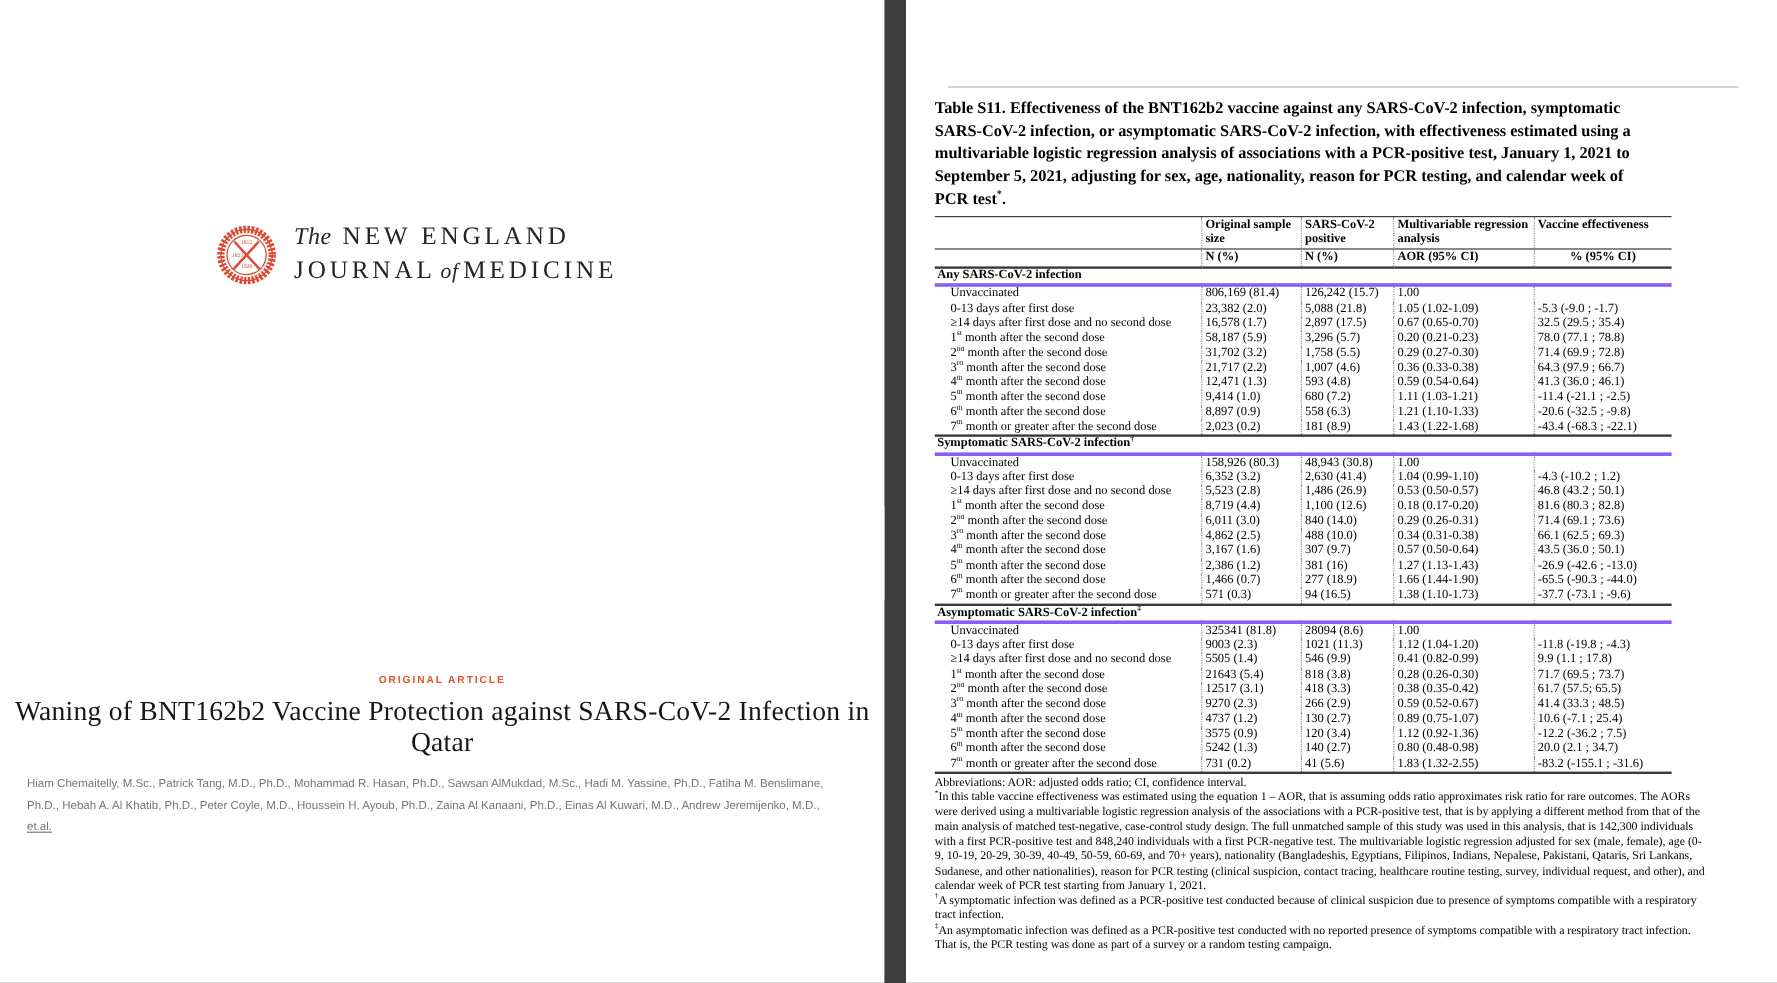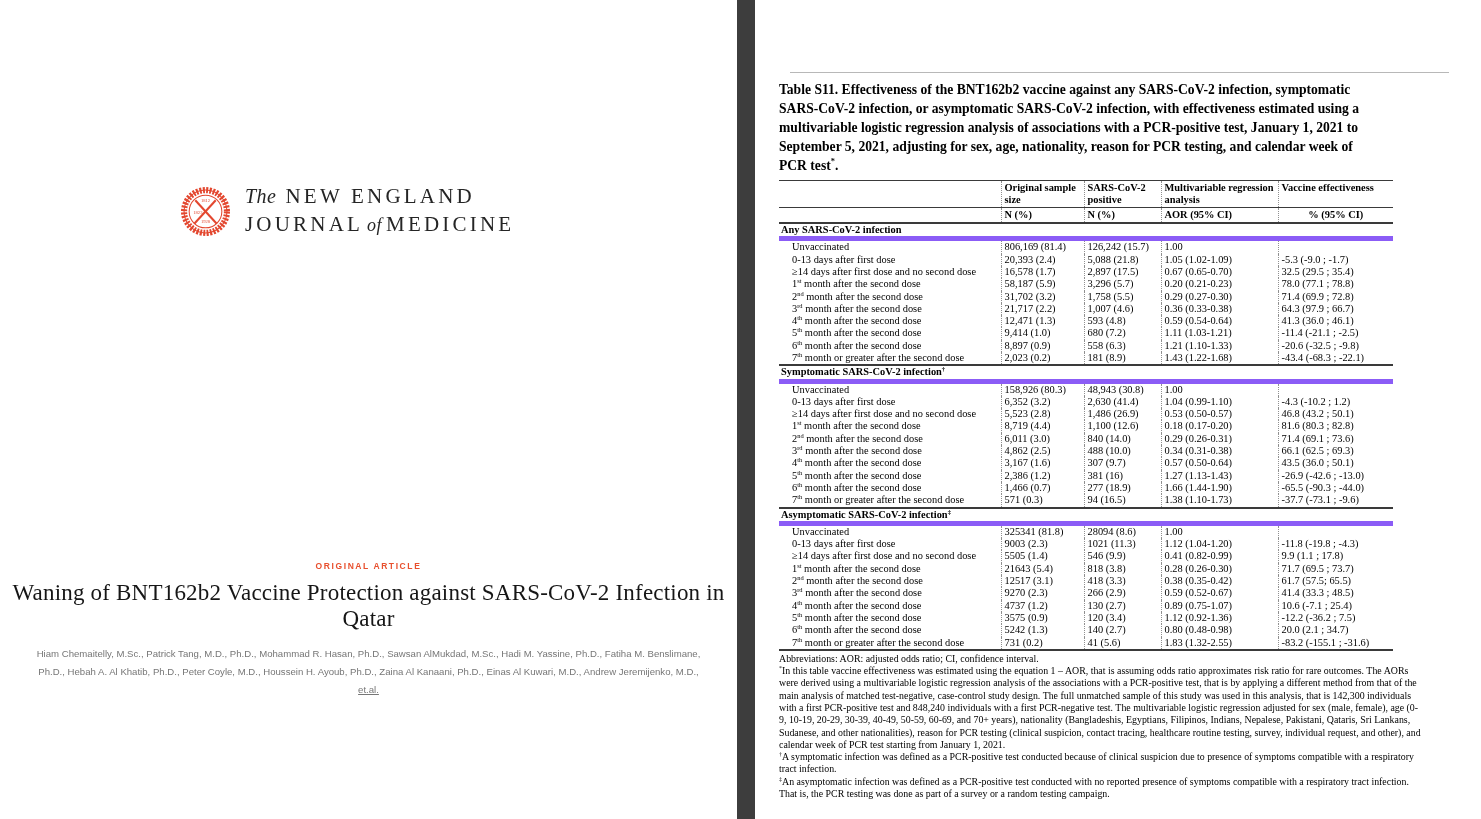--- a/index.html
+++ b/index.html
@@ -28,21 +28,21 @@
   .kicker{
     margin-top:139px;text-align:center;
     font-family:"Liberation Sans","DejaVu Sans",sans-serif;
     font-size:8.5px;font-weight:bold;letter-spacing:1.6px;color:#e8502e;
   }
   .article-title{
     margin-top:9px;text-align:center;
     font-size:23px;font-weight:400;color:#161616;letter-spacing:0.2px;
   }
   .authors{
-    margin:13px auto 0;width:692px;text-align:center;
+    margin:13px auto 0;width:692px;text-align:left;
     font-family:"Liberation Sans","DejaVu Sans",sans-serif;
     font-size:9.6px;color:#767676;line-height:1.85;
   }
   .et-al{display:inline-block;margin-top:1px;text-decoration:underline;cursor:pointer;}
 
   
   .doc-inner{padding-left:24px;}
   .top-rule{margin-top:72px;margin-left:11px;width:659px;border-top:1px solid #b8b8b8;height:0;}
   .doc-title{
     margin-top:7px;width:588px;
@@ -58,21 +58,21 @@
   table.effect th,table.effect td{
     padding:0 3px;vertical-align:top;text-align:left;font-weight:normal;
     overflow:hidden;white-space:nowrap;
   }
   table.effect th{font-weight:bold;white-space:normal;line-height:1.15;padding-top:1px;padding-bottom:1px;}
   table.effect th:nth-child(n+2),table.effect td:nth-child(n+2){border-left:1px dotted #909090;}
   tr.hdr th{border-bottom:1px solid #3a3a3a;}
   tr.sub th{border-bottom:2px solid #3a3a3a;}
   tr.sub th:last-child{text-align:center;}
   tr.section td{
-    font-weight:bold;border-top:2px solid #3a3a3a;border-bottom:5px solid #8b5cf6;
+    font-weight:bold;border-top:2px solid #3a3a3a;border-bottom:3px solid #8b5cf6;
     padding-left:2px;line-height:13px;
   }
   table.effect tbody td{line-height:12.3px;}
   table.effect tbody td.lbl{padding-left:13px;}
   sup{font-size:0.62em;line-height:0;}
 
   .footnotes{margin-top:2px;width:646px;font-size:9.9px;line-height:1.24;color:#000;}
   .footnote{margin:0;}
 </style>
 </head>
@@ -145,21 +145,21 @@
           </tr>
           <tr>
             <td class="lbl">Unvaccinated</td>
             <td>806,169 (81.4)</td>
             <td>126,242 (15.7)</td>
             <td>1.00</td>
             <td></td>
           </tr>
           <tr>
             <td class="lbl">0-13 days after first dose</td>
-            <td>20,393 (2.4)</td>
+            <td>23,382 (2.0)</td>
             <td>5,088 (21.8)</td>
             <td>1.05 (1.02-1.09)</td>
             <td>-5.3 (-9.0 ; -1.7)</td>
           </tr>
           <tr>
             <td class="lbl">≥14 days after first dose and no second dose</td>
             <td>16,578 (1.7)</td>
             <td>2,897 (17.5)</td>
             <td>0.67 (0.65-0.70)</td>
             <td>32.5 (29.5 ; 35.4)</td>

